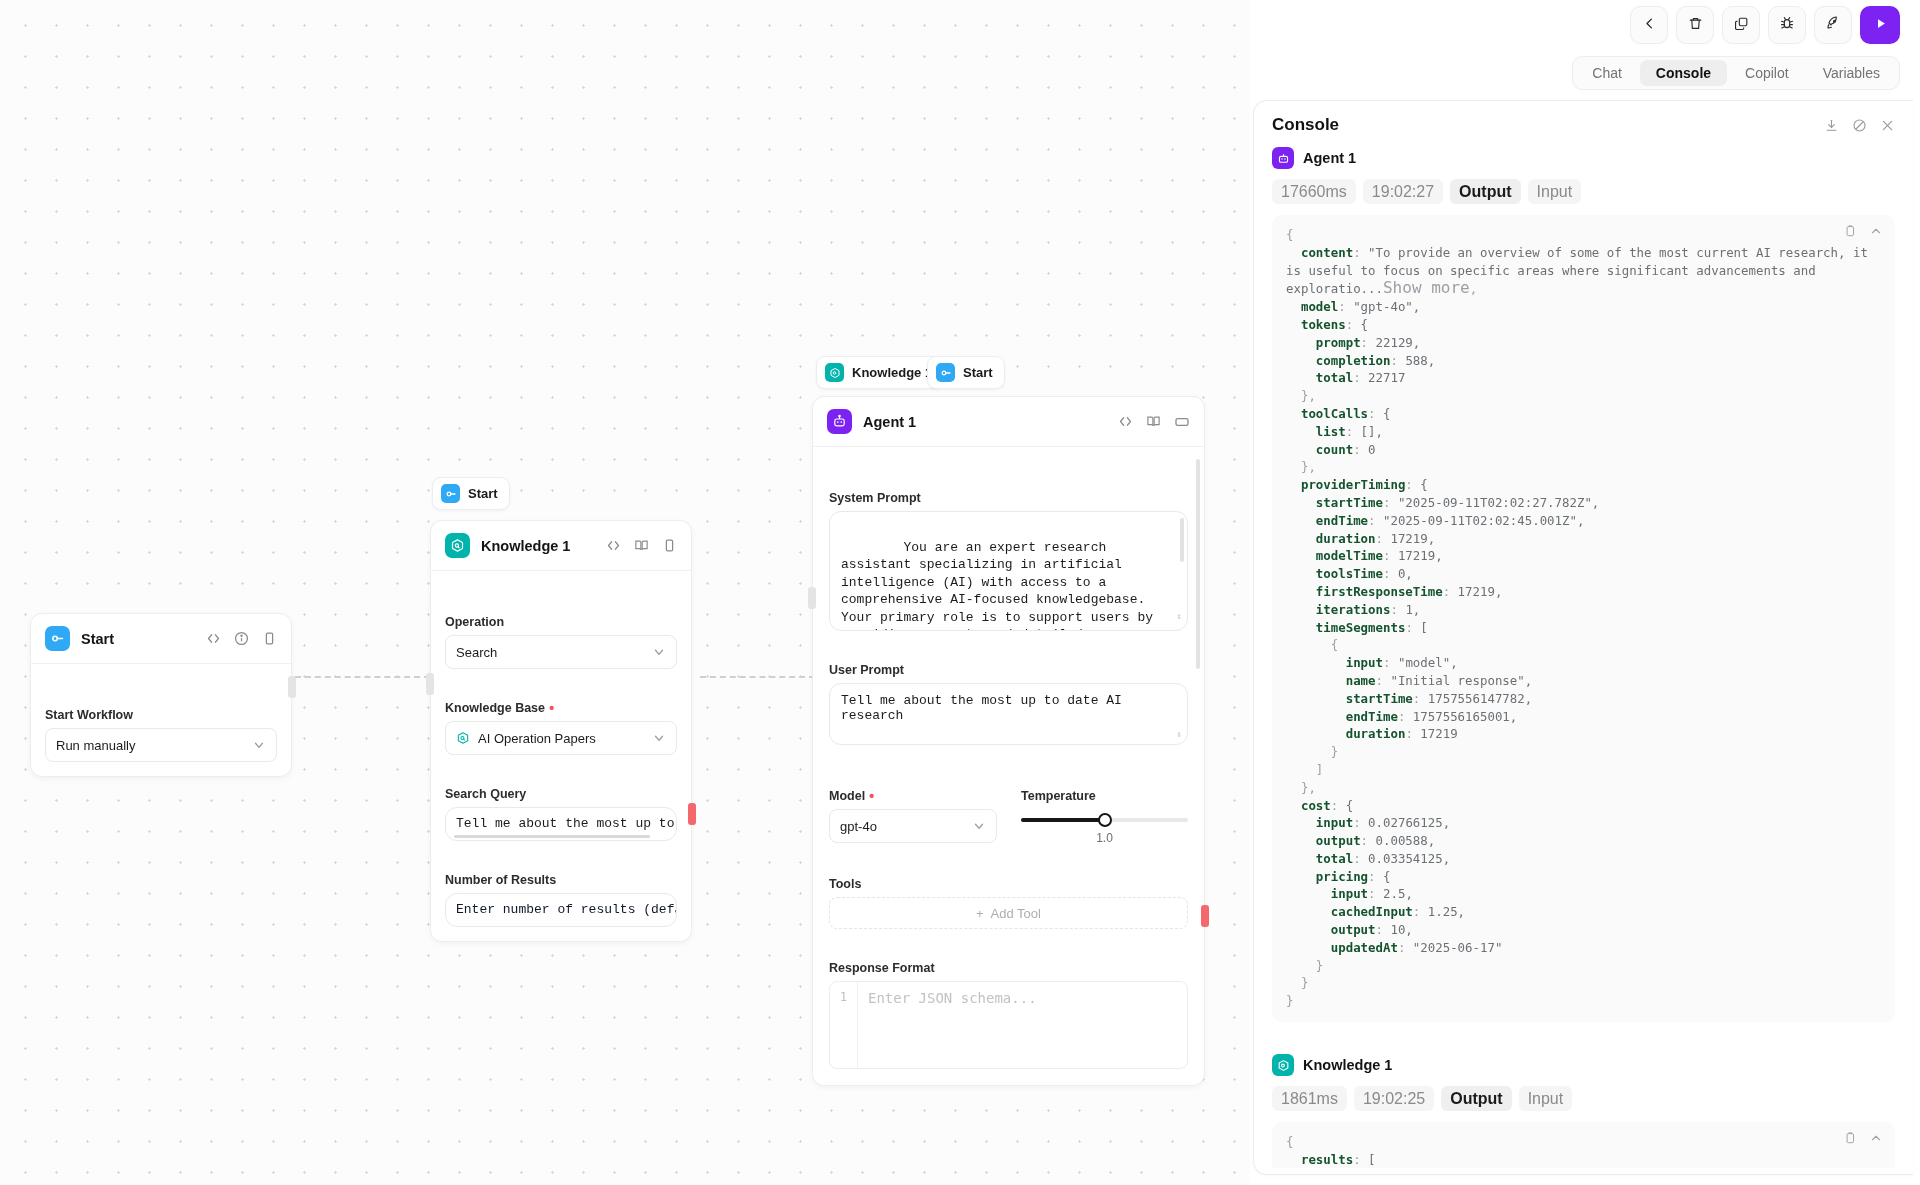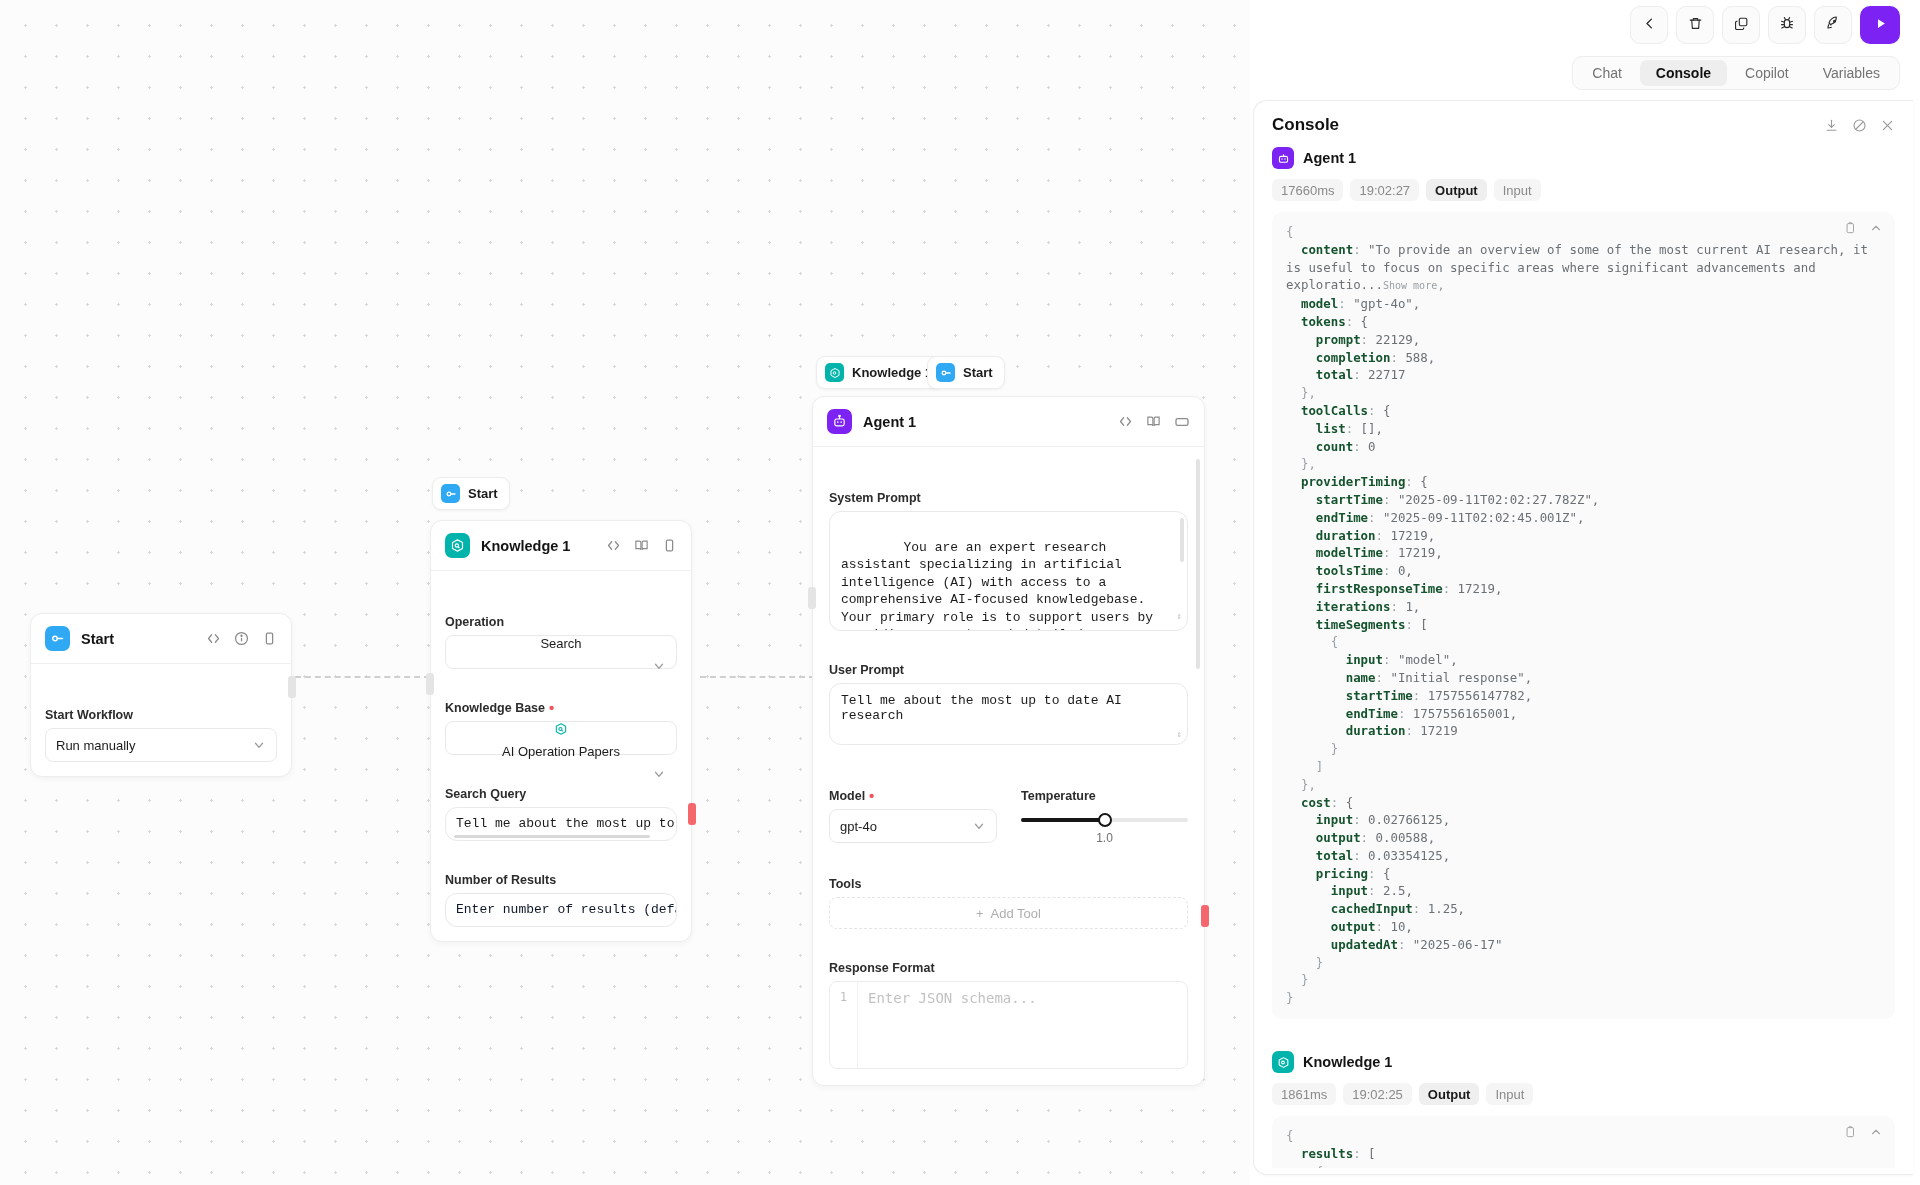--- a/index.html
+++ b/index.html
@@ -75,42 +75,42 @@
   .log-head { display: flex; align-items: center; gap: 9px; margin-bottom: 10px; }
   .blk-icon {
     width: 22px; height: 22px; border-radius: 6px;
     display: flex; align-items: center; justify-content: center; flex: 0 0 auto;
   }
   .blk-icon.agent { background: #7c22f2; }
   .blk-icon.kb { background: #00b4ab; }
   .log-name { font-size: 14.5px; font-weight: 600; color: #141414; }
   .log-meta { display: flex; gap: 7px; align-items: center; margin-bottom: 11px; }
   .pill {
-    font-size: 13px; padding: 3.5px 9px; border-radius: 6px;
+    font-size: 16px; padding: 3.5px 9px; border-radius: 6px;
     background: #f5f5f5; color: #8a8a8a; cursor: pointer; white-space: nowrap;
   }
   .pill.strong { color: #1b1b1b; font-weight: 600; background: #efefef; }
   .json-box {
     position: relative; background: #fafafa; border-radius: 10px;
     padding: 11px 14px 12px 14px;
   }
   .json-box-icons {
     position: absolute; right: 12px; top: 9px;
     display: flex; gap: 12px; color: #a3a3a3;
   }
   .json-box-icons > span { cursor: pointer; display: flex; }
   pre.json {
     font-family: "DejaVu Sans Mono", monospace;
     font-size: 12.4px; line-height: 17.8px;
     color: #9aa0a6; white-space: pre-wrap; word-break: break-word;
     margin: 0;
   }
   pre.json b { color: #14532d; font-weight: 700; }
   pre.json i { color: #6b7075; font-style: normal; }
-  pre.json u { color: #9aa0a6; text-decoration: none; font-size: 10px; }
+  pre.json u { color: #9aa0a6; text-decoration: none; font-size: 16px; }
 
   
   .node {
     position: absolute; background: #ffffff;
     border: 1px solid #ededed; border-radius: 12px;
     box-shadow: 0 2px 6px rgba(0,0,0,0.045);
   }
   .node-head {
     display: flex; align-items: center; gap: 11px;
     padding: 12px 14px; border-bottom: 1px solid #f0f0f0;
@@ -136,21 +136,21 @@
     background: #fff; display: flex; align-items: center;
     padding: 0 10px; font-size: 13px; color: #1c1c1c; gap: 8px; cursor: pointer;
   }
   .select .chev { margin-left: auto; color: #9b9b9b; display: flex; }
   .textbox {
     border: 1px solid #e9e9e9; border-radius: 12px; background: #fff;
     padding: 8px 10px; font-size: 13px; color: #1c1c1c;
     position: relative; cursor: text; font-family: Liberation Mono, monospace;
   }
   .textbox.ph { color: #0f172a; }
-  .mb14 { margin-bottom: 14px; flex-direction: column; }
+  .mb14 { margin-bottom: 14px; }
   .mb12 { margin-bottom: 12px; }
   .scroll-v {
     position: absolute; right: 3px; top: 6px; width: 4px; height: 44px;
     background: #e2e2e2; border-radius: 3px;
   }
   .resize { position: absolute; right: 5px; bottom: 4px; color: #bdbdbd; font-size: 9px; }
   .hscroll {
     position: absolute; left: 8px; right: 26px; bottom: 2px; height: 3px;
     background: #d9d9d9; border-radius: 3px;
   }

